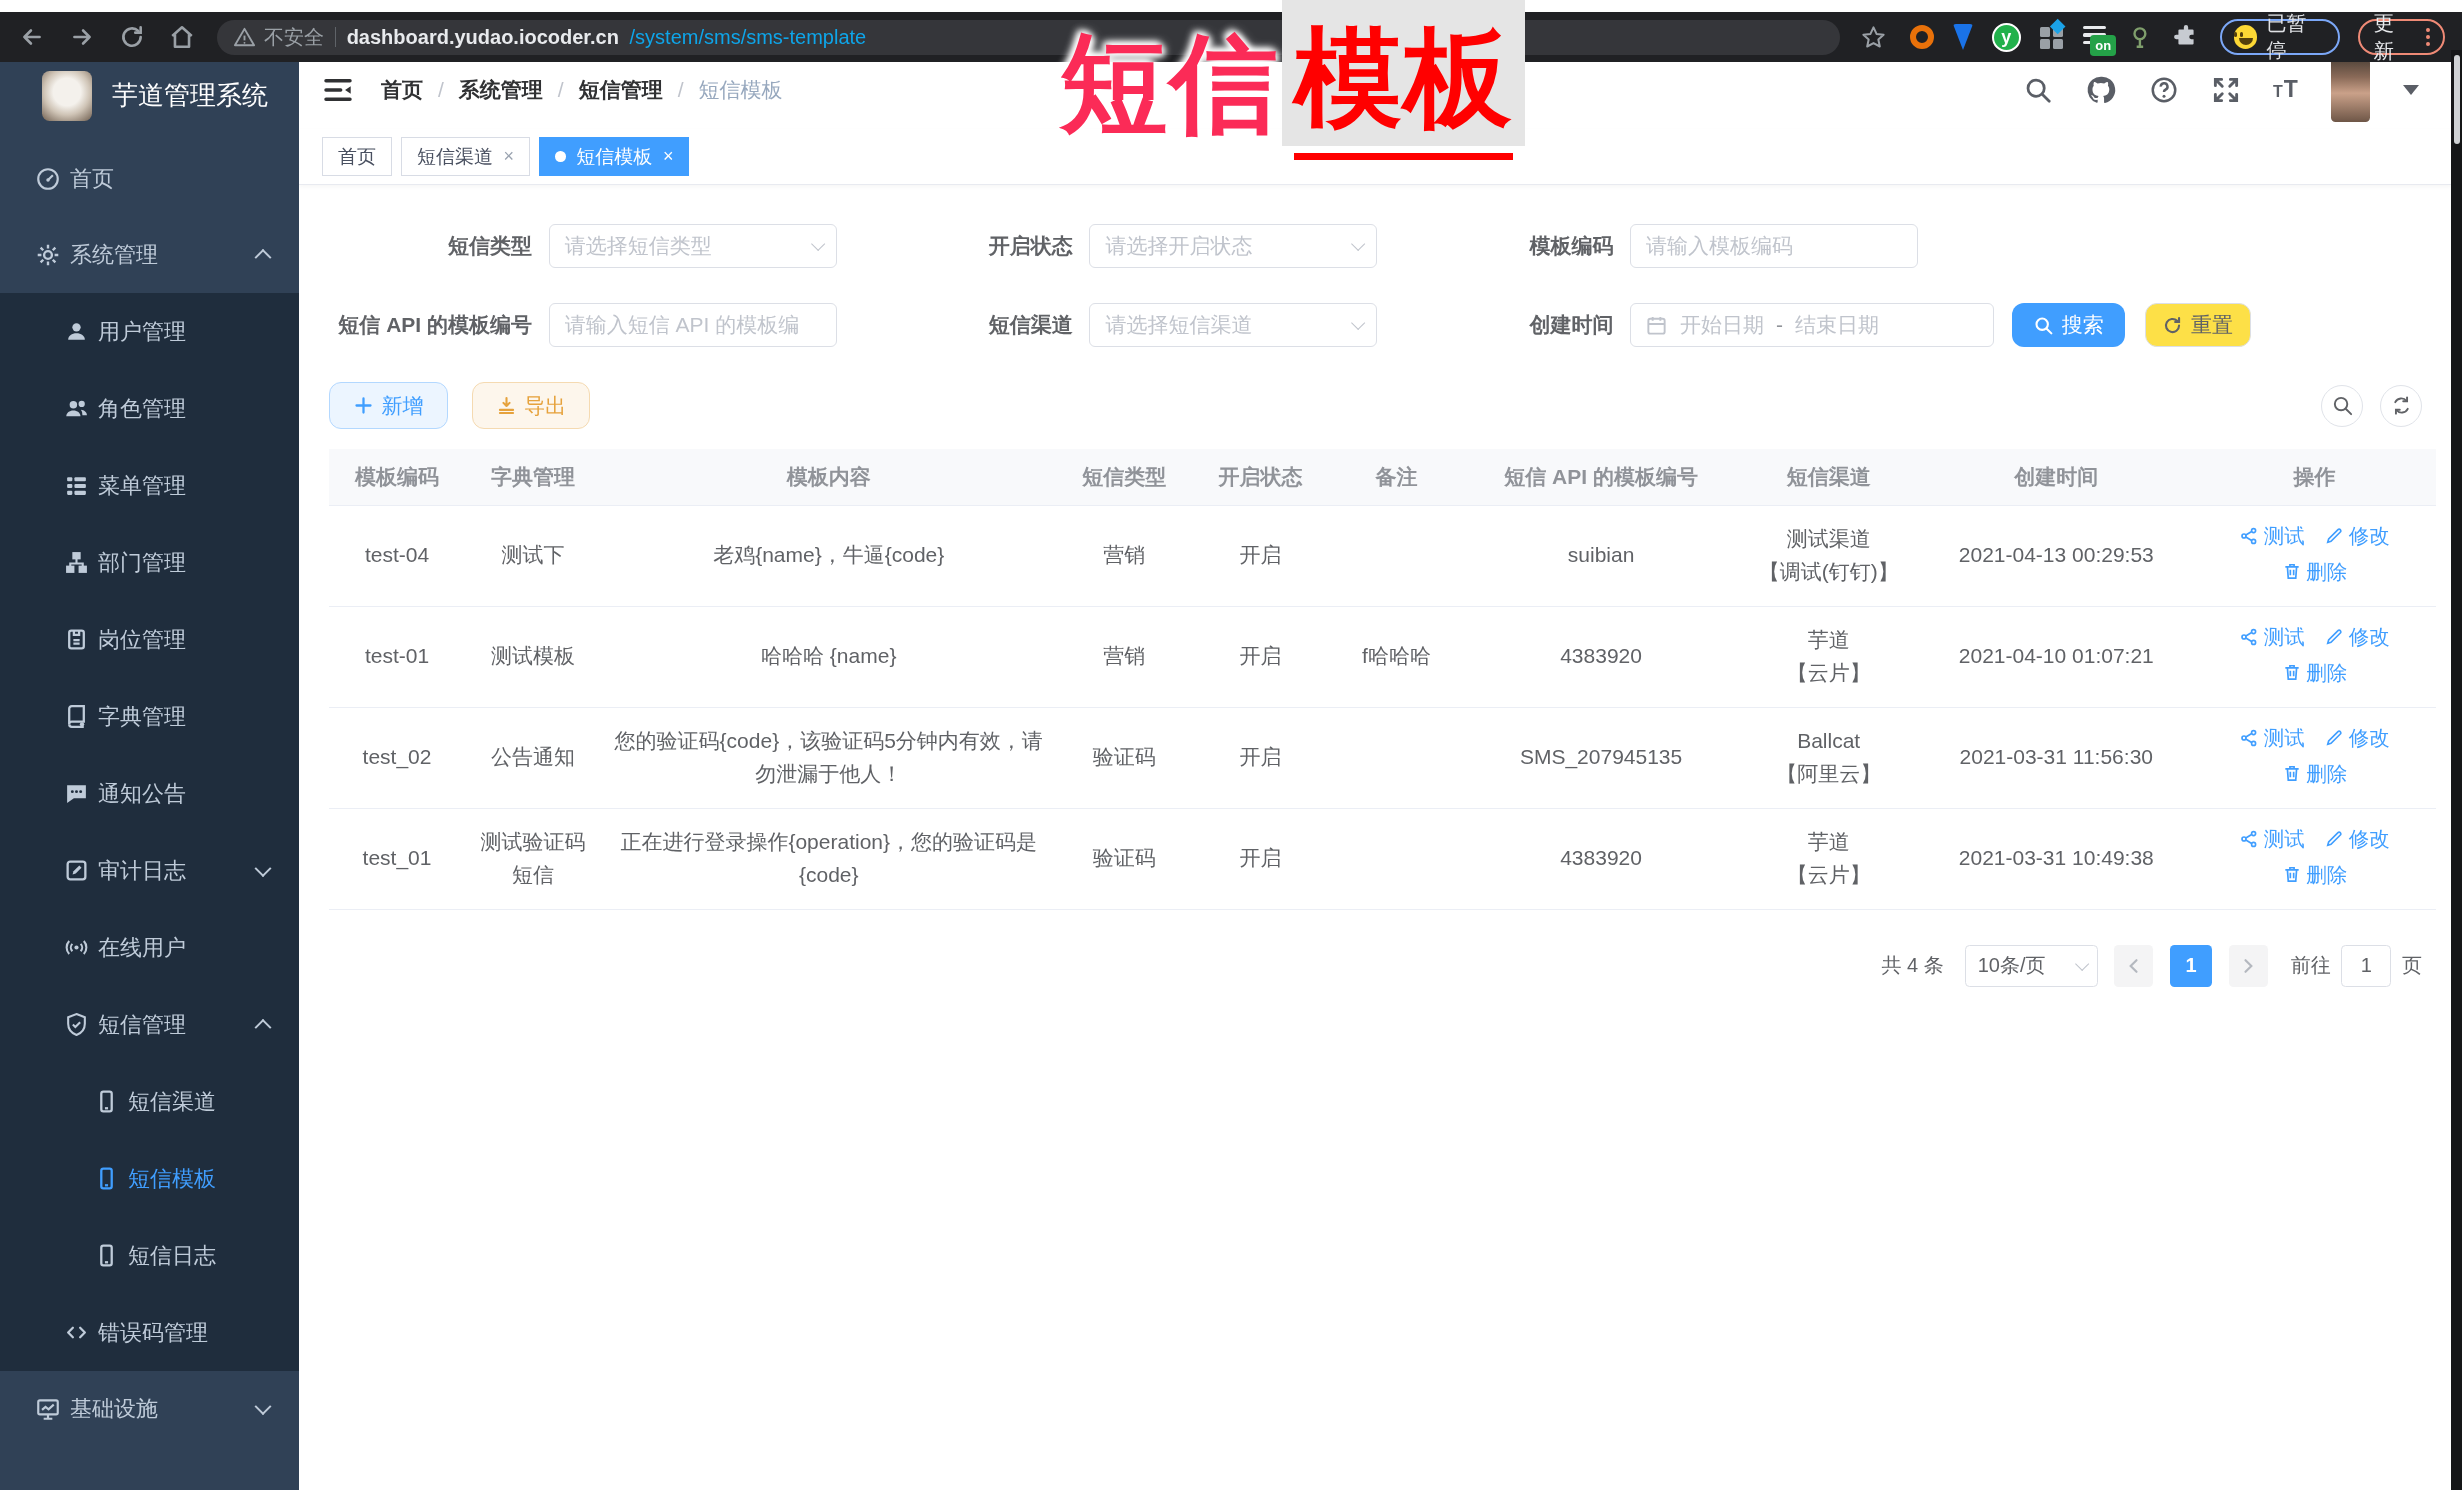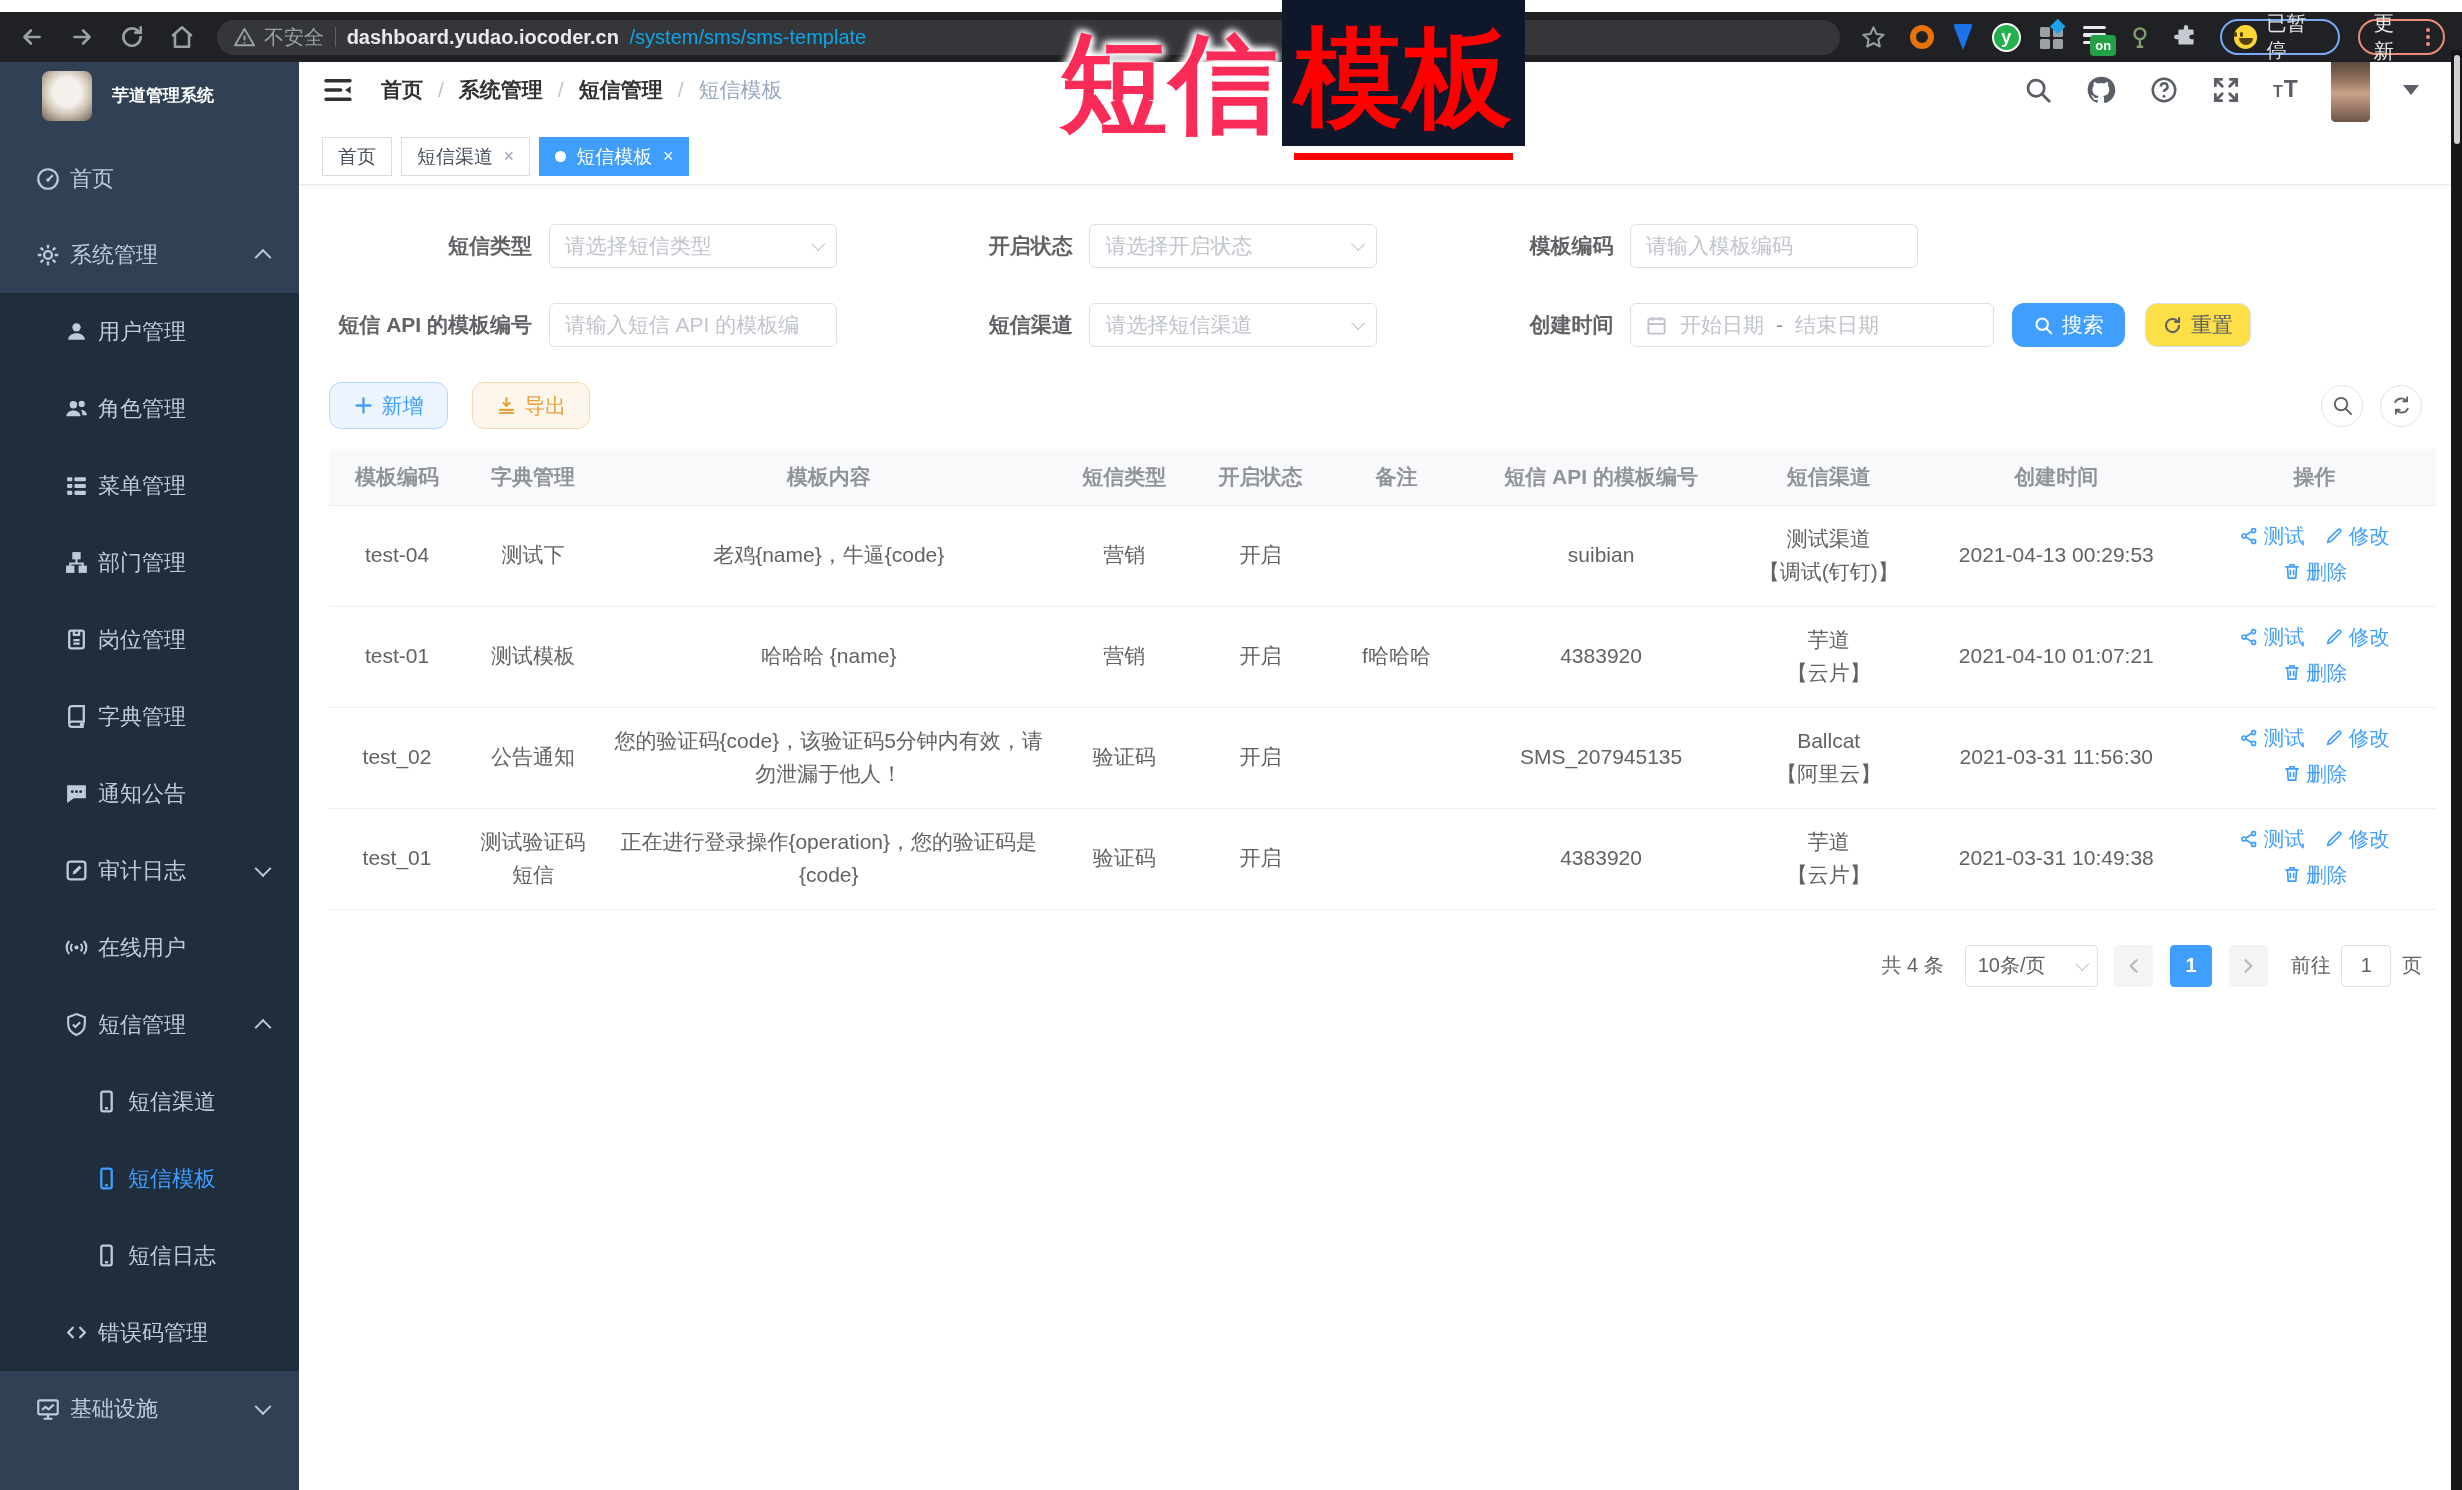--- a/index.html
+++ b/index.html
@@ -40,21 +40,21 @@
   .pausepill span{color:#dfe1e5;font-size:20px}
   .updatepill{margin-left:18px;height:36px;border:2.3px solid #ef8a76;border-radius:18px;display:flex;align-items:center;gap:12px;padding:0 13.6px}
   .updatepill span{color:#e8eaed;font-size:20.5px}
   .kebab{display:flex;flex-direction:column;gap:3px}
   .kebab i{width:3.8px;height:3.8px;border-radius:50%;background:#ef8a76}
 
   
   .sidebar{position:absolute;left:0;top:50px;width:299px;height:1440px;background:#304156;color:#bfcbd9;z-index:2}
   .logo-row{height:91px;display:flex;align-items:center;padding-left:42px;gap:20px}
   .logo-img{width:50px;height:50px;border-radius:7.6px;background:radial-gradient(circle at 50% 42%,#f4f1ec 0 36%,#cfc4b6 60%,#6e5d4e 100%)}
-  .app-title{color:#fff;font-size:17px;font-weight:700}
+  .app-title{color:#fff;font-size:26px;font-weight:400}
   .mi{height:76px;display:flex;align-items:center;font-size:22px;position:relative;cursor:pointer}
   .mi .mic{margin-right:9px;display:flex}
   .lv1{padding-left:35px}
   .subwrap{background:#1f2d3d}
   .subwrap .mi{height:77px}
   .lv2{padding-left:64px}
   .lv3{padding-left:94px}
   .mi.active{color:#409eff}
   .chev{position:absolute;right:30px;top:50%;width:12px;height:12px;border-right:2.3px solid #bfcbd9;border-bottom:2.3px solid #bfcbd9}
   .chev.up{transform:translateY(-30%) rotate(-135deg)}
@@ -115,21 +115,21 @@
   .pbtn{width:39px;height:42px;background:#f4f4f5;border-radius:4.5px;display:flex;align-items:center;justify-content:center;color:#b4b8bf;margin-left:16.7px;cursor:pointer}
   .pcur{width:42px;height:42px;background:#409eff;border-radius:4.5px;color:#fff;font-weight:700;display:flex;align-items:center;justify-content:center;margin-left:16.7px;cursor:pointer}
   .pnext{margin-left:16.7px}
   .goto{margin-left:23px;display:flex;align-items:center;gap:10.6px}
   input.gotoin{width:50px;height:42px;border:1.5px solid #dcdfe6;border-radius:4.5px;text-align:center;font-size:20px;color:#606266;outline:none;font-family:inherit}
 
   
   .overlay{position:absolute;left:1060px;top:0;height:146px;display:flex;align-items:stretch;z-index:50;pointer-events:none}
   .ov-pink{align-self:center;margin-top:23px;font-size:108px;font-weight:700;color:#fb2b57;letter-spacing:1.5px;
     text-shadow:0 0 6px #fff,0 0 12px #fff,3px 3px 7.6px #fff,-3px -3px 7.6px #fff}
-  .ov-black{margin-left:3px;background:#0f172a;display:flex;align-items:center;padding:0 12px}
+  .ov-black{margin-left:3px;background:#e5e5e5;display:flex;align-items:center;padding:0 12px}
   .ov-red{margin-top:20px;font-size:108px;font-weight:700;color:#f00;letter-spacing:1.5px;border-bottom:7.6px solid #f00;padding-bottom:1.5px}
 
   
   .scrollstrip{position:absolute;right:0;top:50px;width:10.6px;height:1440px;background:#151618;z-index:40}
   .scrollthumb{position:absolute;left:2.3px;top:4.5px;width:6px;height:89px;border-radius:3px;background:#cfd1d4}
 </style>
 </head>
 <body>
 
 <div class="bbar">

